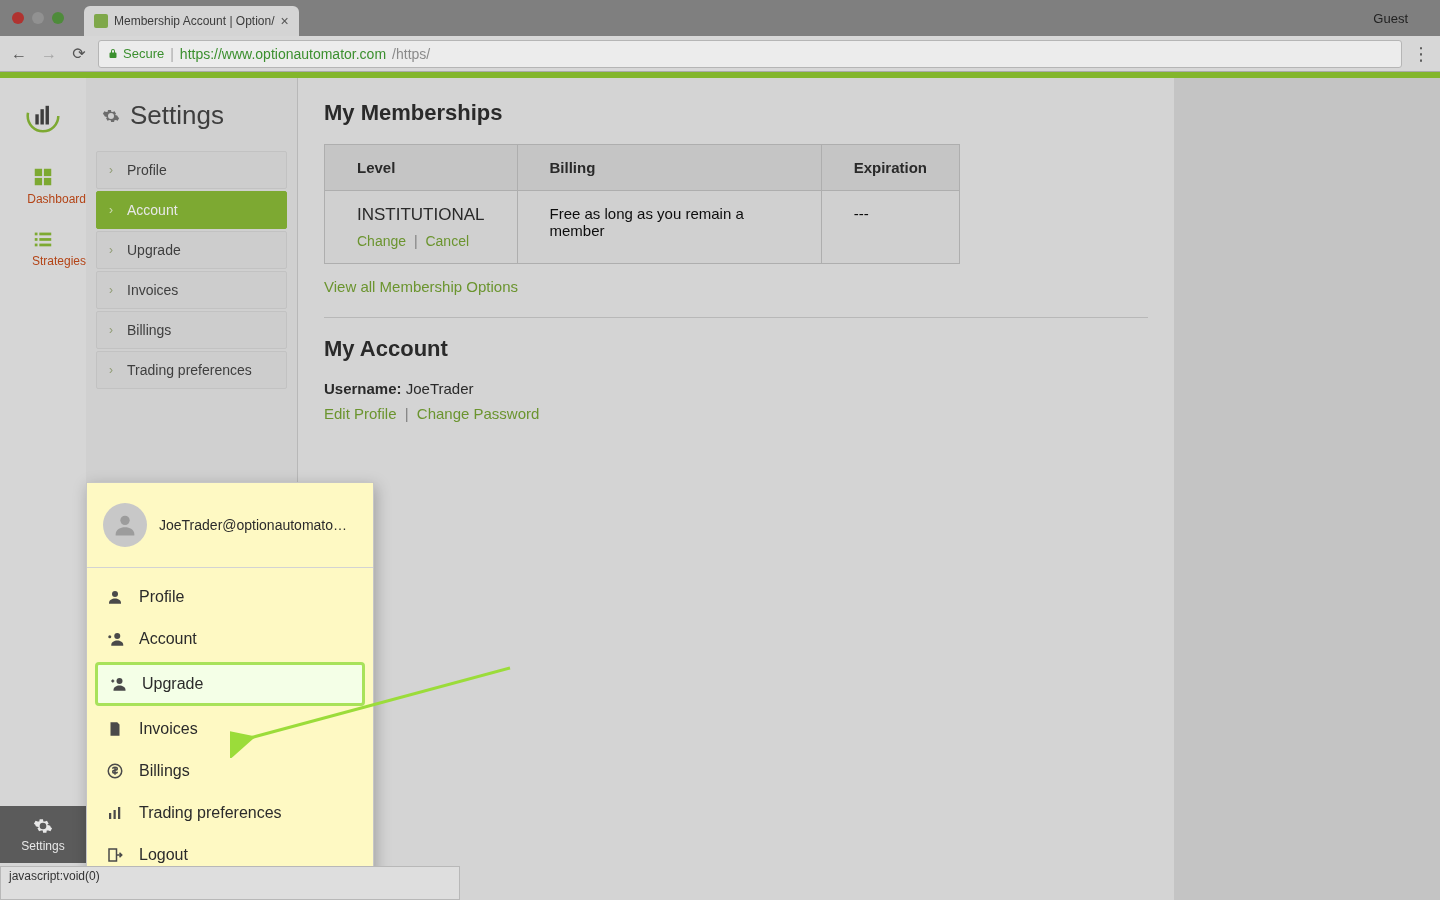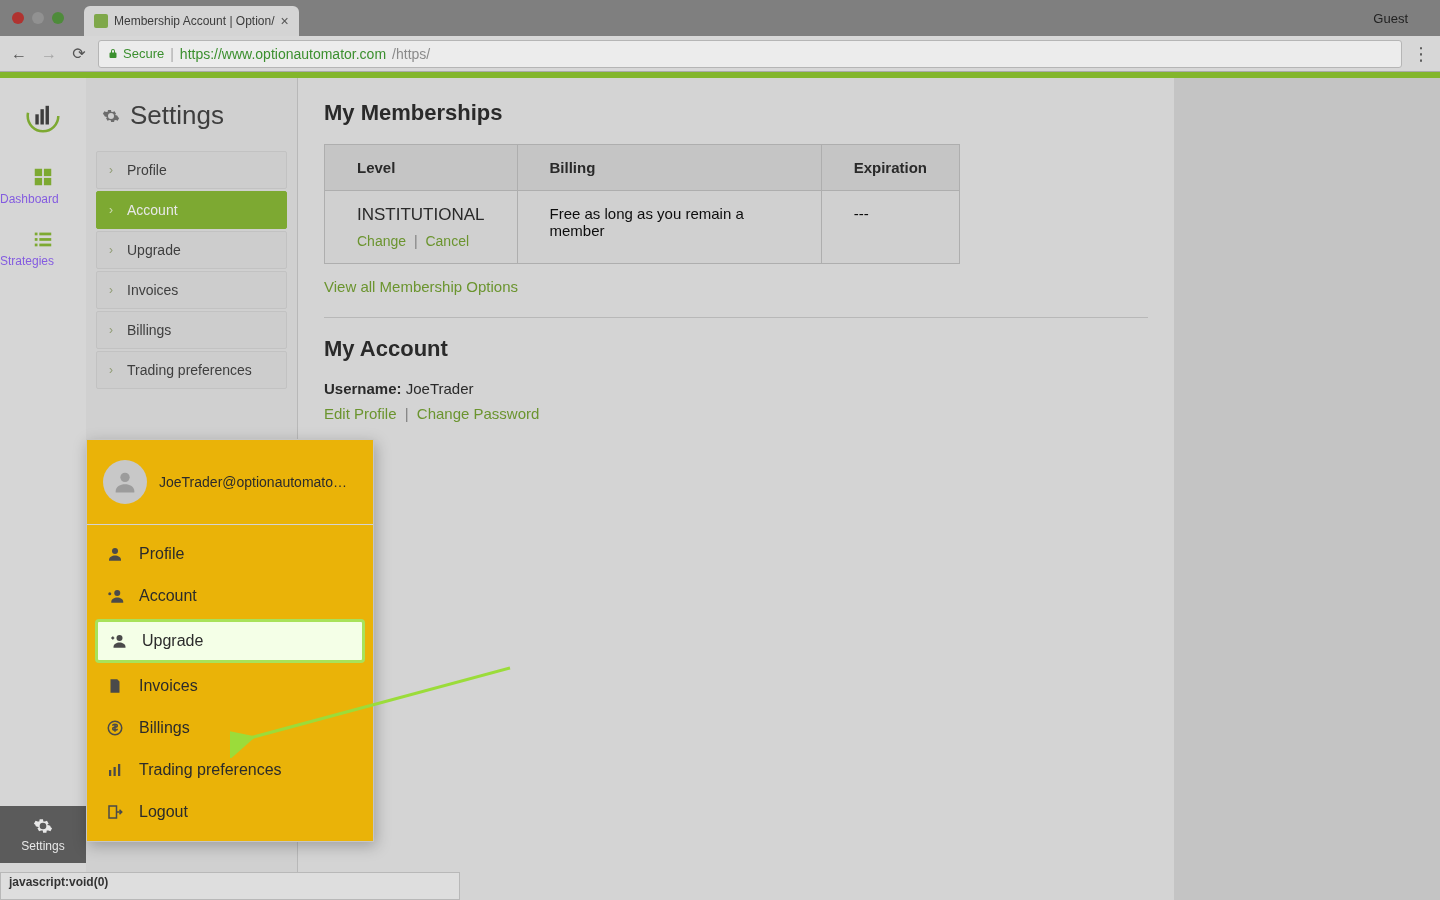--- a/index.html
+++ b/index.html
@@ -36,21 +36,21 @@
   .addr-sep { color:#aaa; }
   .addr-host { color:#3b8f2e; }
   .addr-path { color:#8a8a8a; }
   .kebab { width:22px; color:#555; font-size:18px; text-align:center;}
   
   .green-strip { height:6px; background:#83b62c; }
   .app { display:flex; height: calc(900px - 36px - 36px - 6px); position:relative; }
   
   .rail { width:86px; background:#ebebeb; display:flex; flex-direction:column; align-items:center; position:relative;}
   .rail-logo { width:40px; height:40px; margin:18px 0 22px 0; display:flex; align-items:center; justify-content:center;}
-  .rail-item { width:86px; text-align:left; padding:8px 0 14px 0; font-size:12px; color:#8b5cf6;}
+  .rail-item { width:86px; text-align:right; padding:8px 0 14px 0; font-size:12px; color:#c2410c;}
   .rail-item .ic { display:block; margin:0 auto 4px auto;}
   .rail-spacer { flex:1; }
   .rail-settings { background:#5b5b5b; color:#fff; width:86px; text-align:center; padding:10px 0 10px 0; font-size:12px;}
   .rail-tutorial { width:86px; text-align:center; padding:8px 0 6px 0; font-size:12px; color:#2a2a2a;}
   .rail-tutorial .cam-ic { color:#83b62c; }
   
   .sidebar { width:212px; background:#e3e3e3; border-right:1px solid #c8c8c8; }
   .sidebar-head { display:flex; align-items:center; gap:10px; padding:22px 16px 20px 16px; color:#3a3a3a;}
   .sidebar-head .gear { color:#6f6f6f;}
   .sidebar-head h1 { font-size:26px; font-weight:400;}
@@ -74,40 +74,40 @@
   .divider { border-top:1px solid #c8c8c8; margin-bottom:18px;}
   .acct-name { font-size:17px; color:#222; margin-bottom:6px;}
   .acct-row { font-size:15px; color:#222; margin-bottom:2px;}
   .acct-row b { font-weight:700;}
   .acct-links { margin-top:8px; font-size:15px;}
   .acct-links a { color:#6e9e28; text-decoration:none;}
   .acct-links .sep { color:#888; margin:0 4px;}
   .right-pad { width: calc(1440px - 86px - 212px - 876px); background:#d6d6d6;}
   
   .popup {
-    position:absolute; left:86px; top:361px; width:288px; background:#eab308; border:1px solid #c6c6c6;
+    position:absolute; left:86px; top:404px; width:288px; background:#fef9c3; border:1px solid #c6c6c6;
     box-shadow: 2px 4px 14px rgba(0,0,0,0.25); z-index:50;
   }
   .popup-head { display:flex; align-items:center; gap:12px; padding:20px 16px; border-bottom:1px solid #d3d3d3;}
   .avatar { width:44px; height:44px; border-radius:50%; background:#c8c8c8; display:flex; align-items:center; justify-content:center; color:#9c9c9c;}
   .popup-email { font-size:14px; color:#2b2b2b; max-width: 200px; overflow:hidden; text-overflow:ellipsis; white-space:nowrap;}
   .popup ul { list-style:none; padding:8px 0;}
   .popup li { display:flex; align-items:center; gap:14px; padding:12px 18px; font-size:16px; color:#2b2b2b;}
   .popup li .mic { width:20px; color:#4a4a4a; display:flex; align-items:center; justify-content:center;}
   .popup li.highlight { background:#f4ffe7; border:3px solid #a8e25a; border-radius:4px; margin:2px 8px; padding:10px 10px;}
   
   .arrow-svg { position:absolute; left:230px; top:580px; z-index:60; pointer-events:none;}
   
   .dim-overlay {
     position:absolute; inset:0; background:rgba(90,90,90,0.14); pointer-events:none; z-index:40;
   }
   
   .status-bar {
-    position:absolute; left:0; bottom:0; height:28px; background:#dedede; border:1px solid #b8b8b8;
-    font-size:12px; color:#333; padding:2px 8px; z-index:70; min-width: 460px; font-weight: bold;
+    position:absolute; left:0; bottom:0; height:34px; background:#dedede; border:1px solid #b8b8b8;
+    font-size:12px; color:#333; padding:2px 8px; z-index:70; min-width: 460px;
   }
   .whole { position:relative; width:1440px; height:900px; }
 </style>
 </head>
 <body>
 
 <div class="whole">
 
   <div class="chrome-top">
     <div class="traffic">

